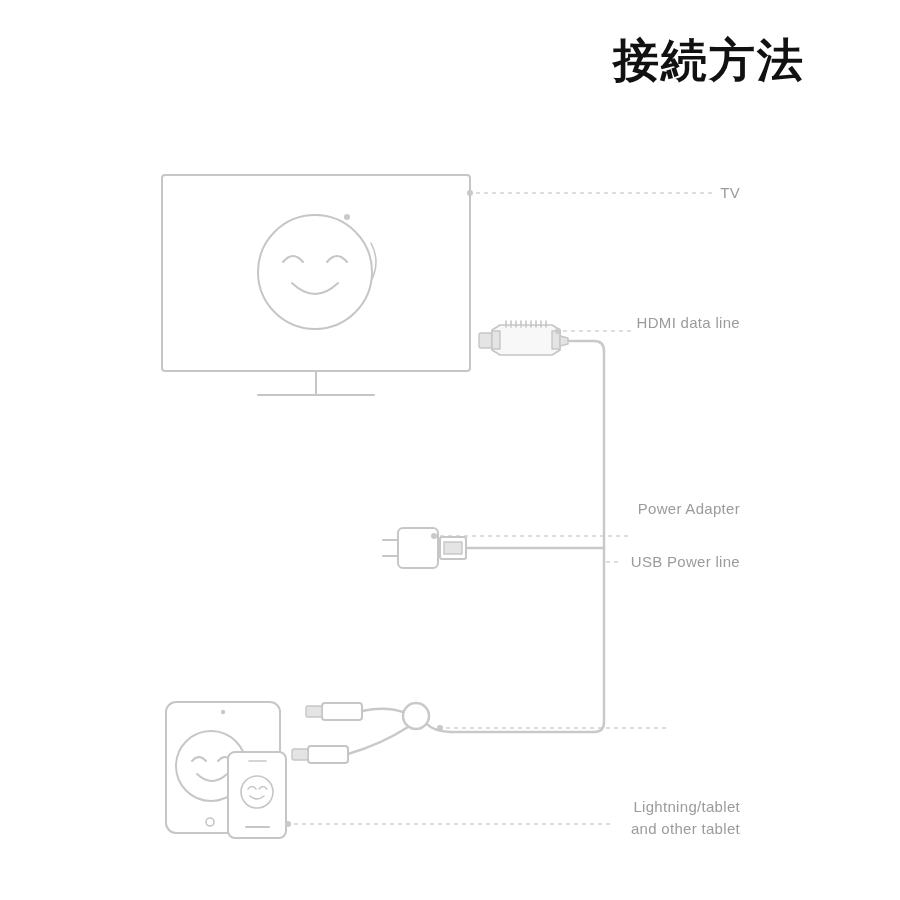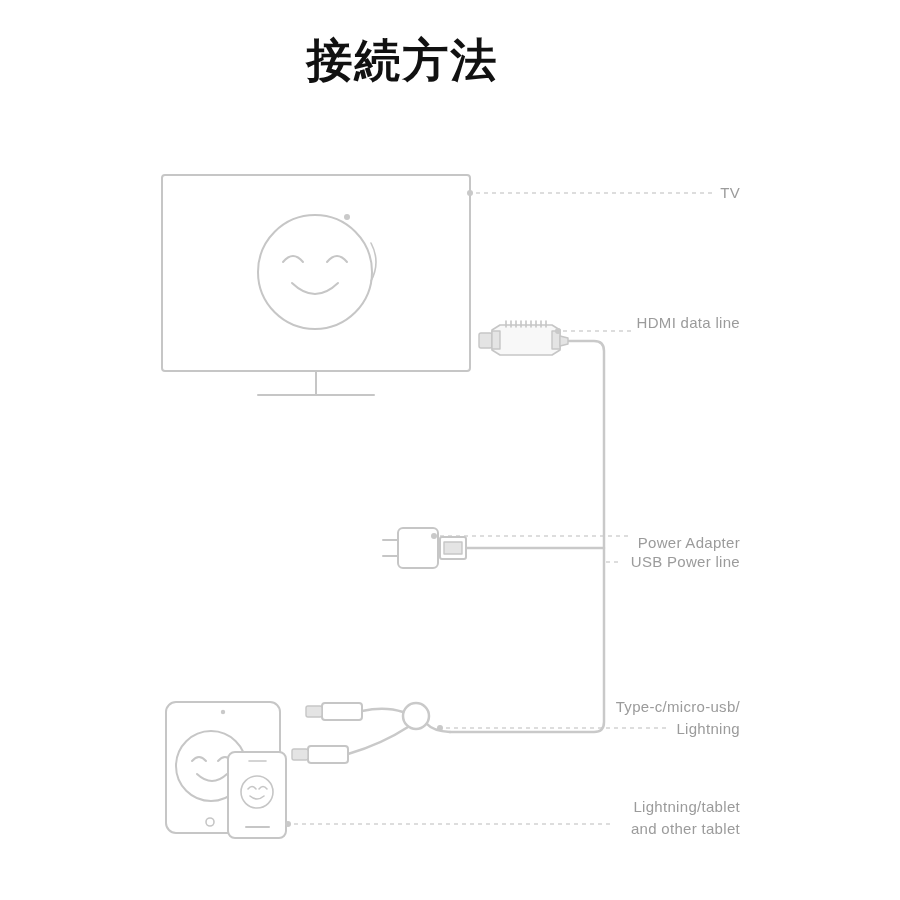--- a/index.html
+++ b/index.html
@@ -1,21 +1,21 @@
 <!DOCTYPE html>
 <html style="--title: #111111; --label: #9b9b9b; --line: #c6c6c6; --cable: #c9c9c9; --leader: #d2d2d2;"><head>
 <meta charset="utf-8">
 <style>
   html,body{margin:0;padding:0;}
   body{
     width:900px;height:900px;background:#ffffff;position:relative;overflow:hidden;
     font-family:"Liberation Sans","DejaVu Sans",sans-serif;
   }
   .page-title{
-    position:absolute;top:30px;left:0;width:805px;text-align:center;margin:0;
+    position:absolute;top:30px;left:0;width:805px;text-align:right;margin:0;
     font-size:46px;font-weight:700;letter-spacing:2px;color:var(--title,#111111);
   }
   .stage{position:absolute;top:0;left:0;width:900px;height:900px;}
   svg{position:absolute;top:0;left:0;}
   .label{
     position:absolute;right:160px;text-align:right;
     font-size:15px;line-height:22px;color:var(--label,#9b9b9b);
     white-space:nowrap;letter-spacing:.3px;
   }
   
@@ -135,24 +135,20 @@
       <circle class="dot" cx="470" cy="193" r="3"></circle>
       <circle class="dot" cx="558" cy="331" r="3"></circle>
       <circle class="dot" cx="434" cy="536" r="3"></circle>
       <circle class="dot" cx="440" cy="728" r="3"></circle>
       <circle class="dot" cx="288" cy="824" r="3"></circle>
     </g>
   </svg>
 
   <div class="label" style="top:182px">TV</div>
   <div class="label" style="top:312px">HDMI data line</div>
-  <div class="label" style="top:532px">Power Adapter</div>
+  <div class="label" style="top:498px">Power Adapter</div>
   <div class="label" style="top:551px">USB Power line</div>
-  <div class="label" style="top:696px">
-    <div>Type-c/micro-usb/</div>
-    <div>Lightning</div>
-  </div>
   <div class="label" style="top:796px">
     <div>Lightning/tablet</div>
     <div>and other tablet</div>
   </div>
 
 </div>
 
 </body></html>

